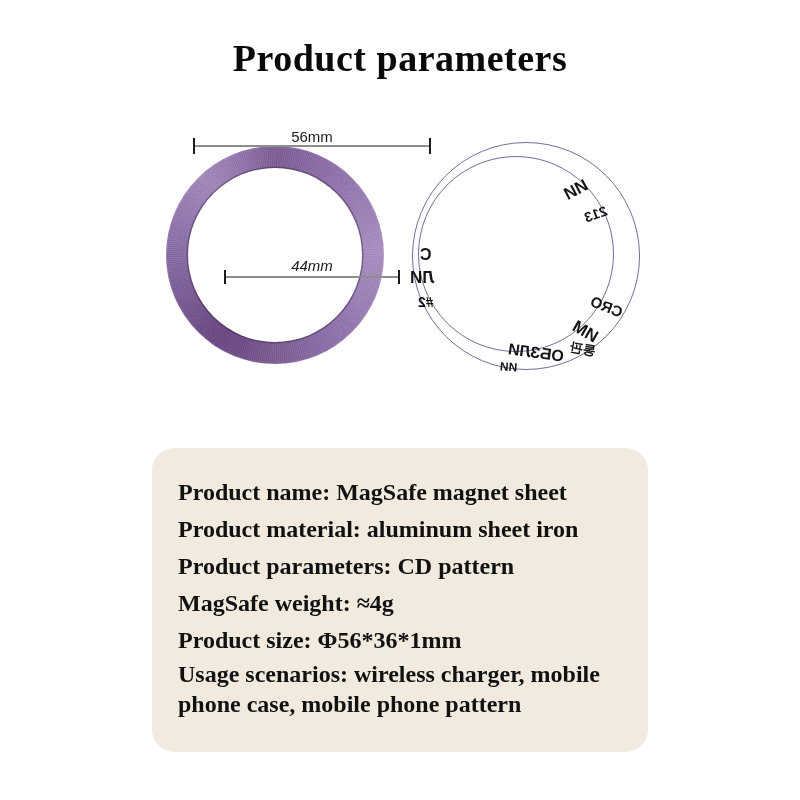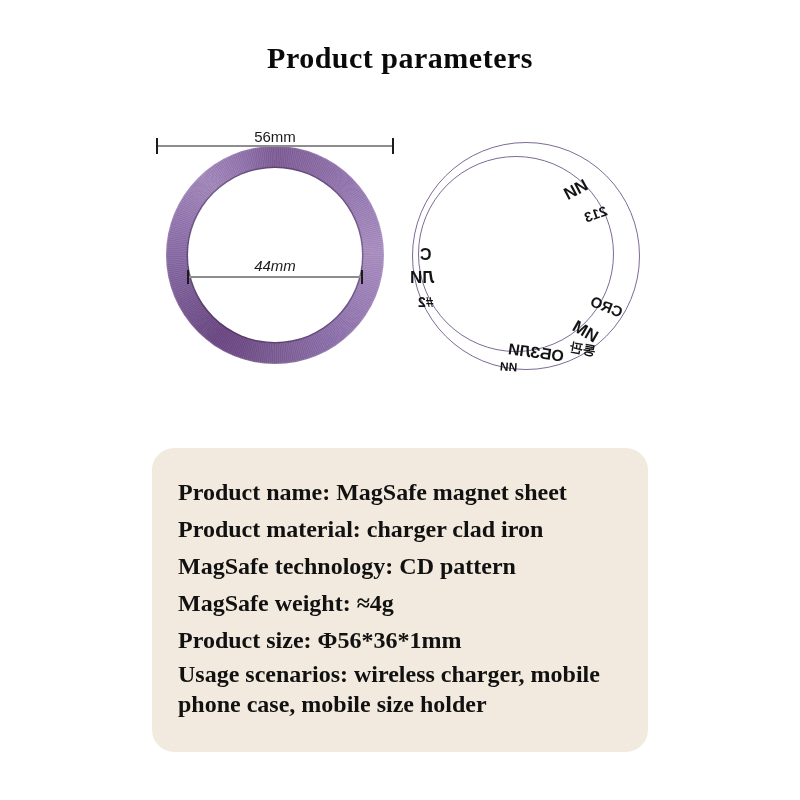--- a/index.html
+++ b/index.html
@@ -18,21 +18,21 @@
 
   
   #page-title {
     position: absolute;
     left: 0;
     top: 31px;
     width: 800px;
     text-align: center;
     font-family: "Liberation Serif", "DejaVu Serif", serif;
     font-weight: bold;
-    font-size: 30px;
+    font-size: 38px;
     line-height: 54px;
     letter-spacing: 0.5px;
     color: #0a0a0a;
     white-space: nowrap;
   }
 
   
   #figure-area {
     position: absolute;
     left: 0;
@@ -107,20 +107,21 @@
     border-radius: 50%;
     box-shadow:
       0 0 0 1.5px rgba(48,28,62,0.40),
       inset 0 0 0 0 rgba(0,0,0,0);
     background: #ffffff;
   }
 
   
   .dim {
     position: absolute;
+    margin-left: 37px;
   }
   .dim-line {
     position: absolute;
     height: 2px;
     background: #8d8d8d;
     top: 0;
   }
   .dim-tick {
     position: absolute;
     width: 2px;
@@ -253,21 +254,21 @@
           <div class="adh-text" style="left: 158px; top: 198px; font-size: 13px; transform: rotate(10deg) scaleX(-1);">통판</div>
           <div class="adh-text" style="left: 88px; top: 218px; font-size: 12px; transform: rotate(4deg) scaleX(-1);">ИИ</div>
         </div>
     </div>
 
   </div>
 
   <div id="spec-panel">
     <div id="spec-rows">
         <div class="spec-line">Product name: MagSafe magnet sheet</div>
-        <div class="spec-line">Product material: charger clad iron</div>
-        <div class="spec-line">MagSafe technology: CD pattern</div>
+        <div class="spec-line">Product material: aluminum sheet iron</div>
+        <div class="spec-line">Product parameters: CD pattern</div>
         <div class="spec-line">MagSafe weight: ≈4g</div>
         <div class="spec-line">Product size: Φ56*36*1mm</div>
-        <div class="spec-line multi">Usage scenarios: wireless charger, mobile phone case, mobile size holder</div>
+        <div class="spec-line multi">Usage scenarios: wireless charger, mobile phone case, mobile phone pattern</div>
       </div>
   </div>
 
 </div>
 
 </body></html>

